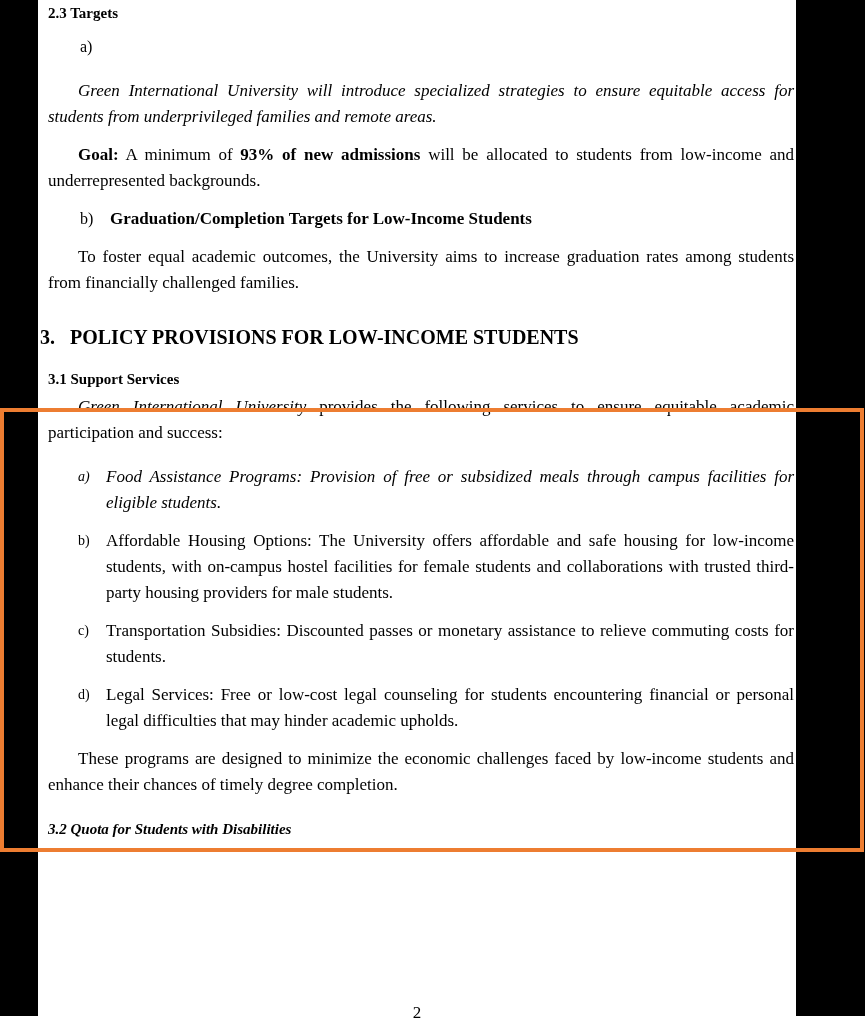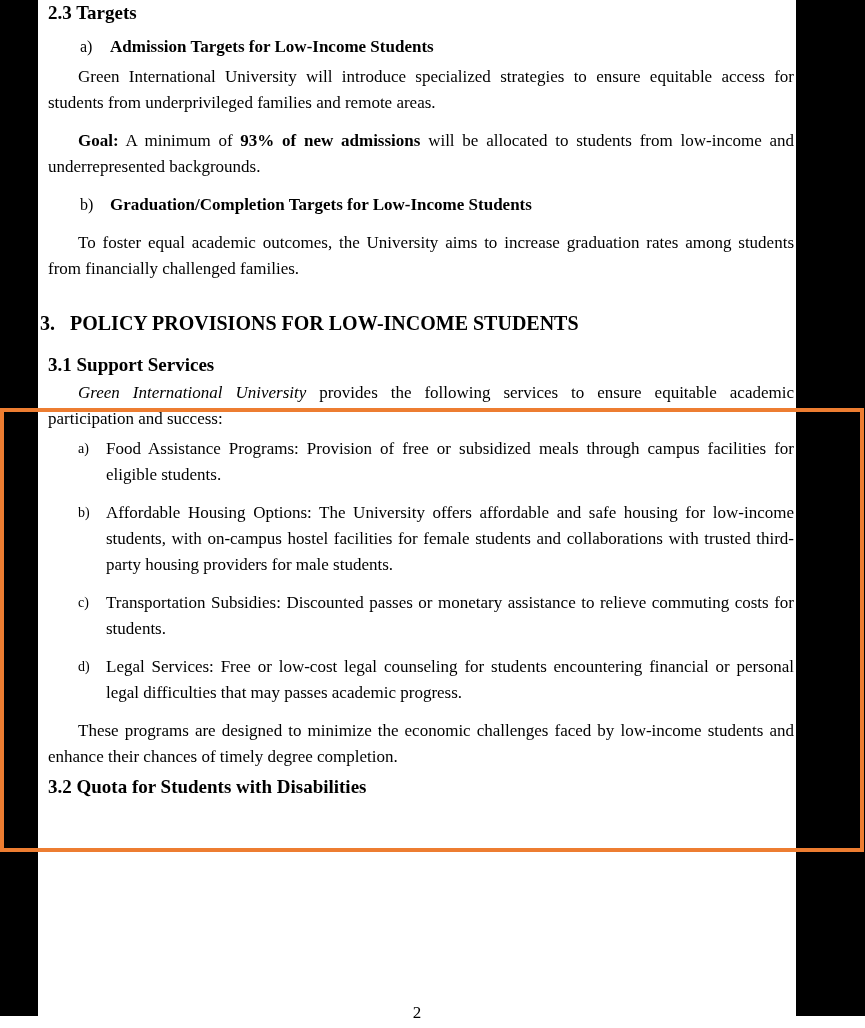--- a/index.html
+++ b/index.html
@@ -17,29 +17,29 @@
   .bar-right { left: 796px; width: 69px; height: 1016px; }
 
   .content {
     position: absolute;
     left: 48px; top: 0;
     width: 746px;
     font-size: 17px;
     line-height: 26px;
   }
 
-  .h-sub { font-weight: bold; font-size: 19px; line-height: 26px; margin: 0; }
+  .h-sub { font-weight: bold; font-size: 15px; line-height: 26px; margin: 0; }
   .para  { margin: 0; text-align: justify; }
   .indent30 { text-indent: 30px; }
   .indent22 { text-indent: 22px; }
 
   .mt0  { margin-top: 0; }
   .mt6  { margin-top: 2px; }
   .mt8  { margin-top: 8px; }
-  .mt10 { margin-top: 4px; }
+  .mt10 { margin-top: 18px; font-style: italic; }
   .mt12 { margin-top: 12px; }
   .mt14 { margin-top: 14px; }
 
   .list-item { display: flex; align-items: flex-start; }
   .li-23 { padding-left: 32px; }
   .li-23 .marker { flex: 0 0 30px; font-size: 16px; line-height: 26px; }
   .li-23 .li-title { font-weight: bold; }
 
   .li-31 { padding-left: 30px; }
   .li-31 .marker { flex: 0 0 28px; font-size: 14px; line-height: 26px; }
@@ -79,21 +79,20 @@
 
 <div class="bar bar-left"></div>
 <div class="bar bar-right"></div>
 
 <div class="content">
 
   <h2 class="h-sub mt0">2.3 Targets</h2>
 
   <div class="list-item li-23 mt8">
     <span class="marker">a)</span>
-      <span class="li-title">Admission Targets for Low-Income Students</span>
   </div>
 
   <p class="para indent30 mt10">Green International University will introduce specialized strategies to ensure equitable access for students from underprivileged families and remote areas.</p>
 
   <p class="para indent30 mt12"><b>Goal:</b><span> A minimum of </span><b>93% of new admissions</b><span> will be allocated to students from low-income and underrepresented backgrounds.</span></p>
 
   <div class="list-item li-23 mt12">
     <span class="marker">b)</span>
       <span class="li-title">Graduation/Completion Targets for Low-Income Students</span>
   </div>
@@ -120,21 +119,21 @@
       <span class="li-text">Affordable Housing Options: The University offers affordable and safe housing for low-income students, with on-campus hostel facilities for female students and collaborations with trusted third-party housing providers for male students.</span>
   </div>
 
   <div class="list-item li-31 mt12">
     <span class="marker">c)</span>
       <span class="li-text">Transportation Subsidies: Discounted passes or monetary assistance to relieve commuting costs for students.</span>
   </div>
 
   <div class="list-item li-31 mt12">
     <span class="marker">d)</span>
-      <span class="li-text">Legal Services: Free or low-cost legal counseling for students encountering financial or personal legal difficulties that may passes academic progress.</span>
+      <span class="li-text">Legal Services: Free or low-cost legal counseling for students encountering financial or personal legal difficulties that may hinder academic upholds.</span>
   </div>
 
   <p class="para indent30 mt12">These programs are designed to minimize the economic challenges faced by low-income students and enhance their chances of timely degree completion.</p>
 
   <h2 class="h-sub mt10">3.2 Quota for Students with Disabilities</h2>
 
 
 </div>
 
 <div class="highlight-box"></div>

